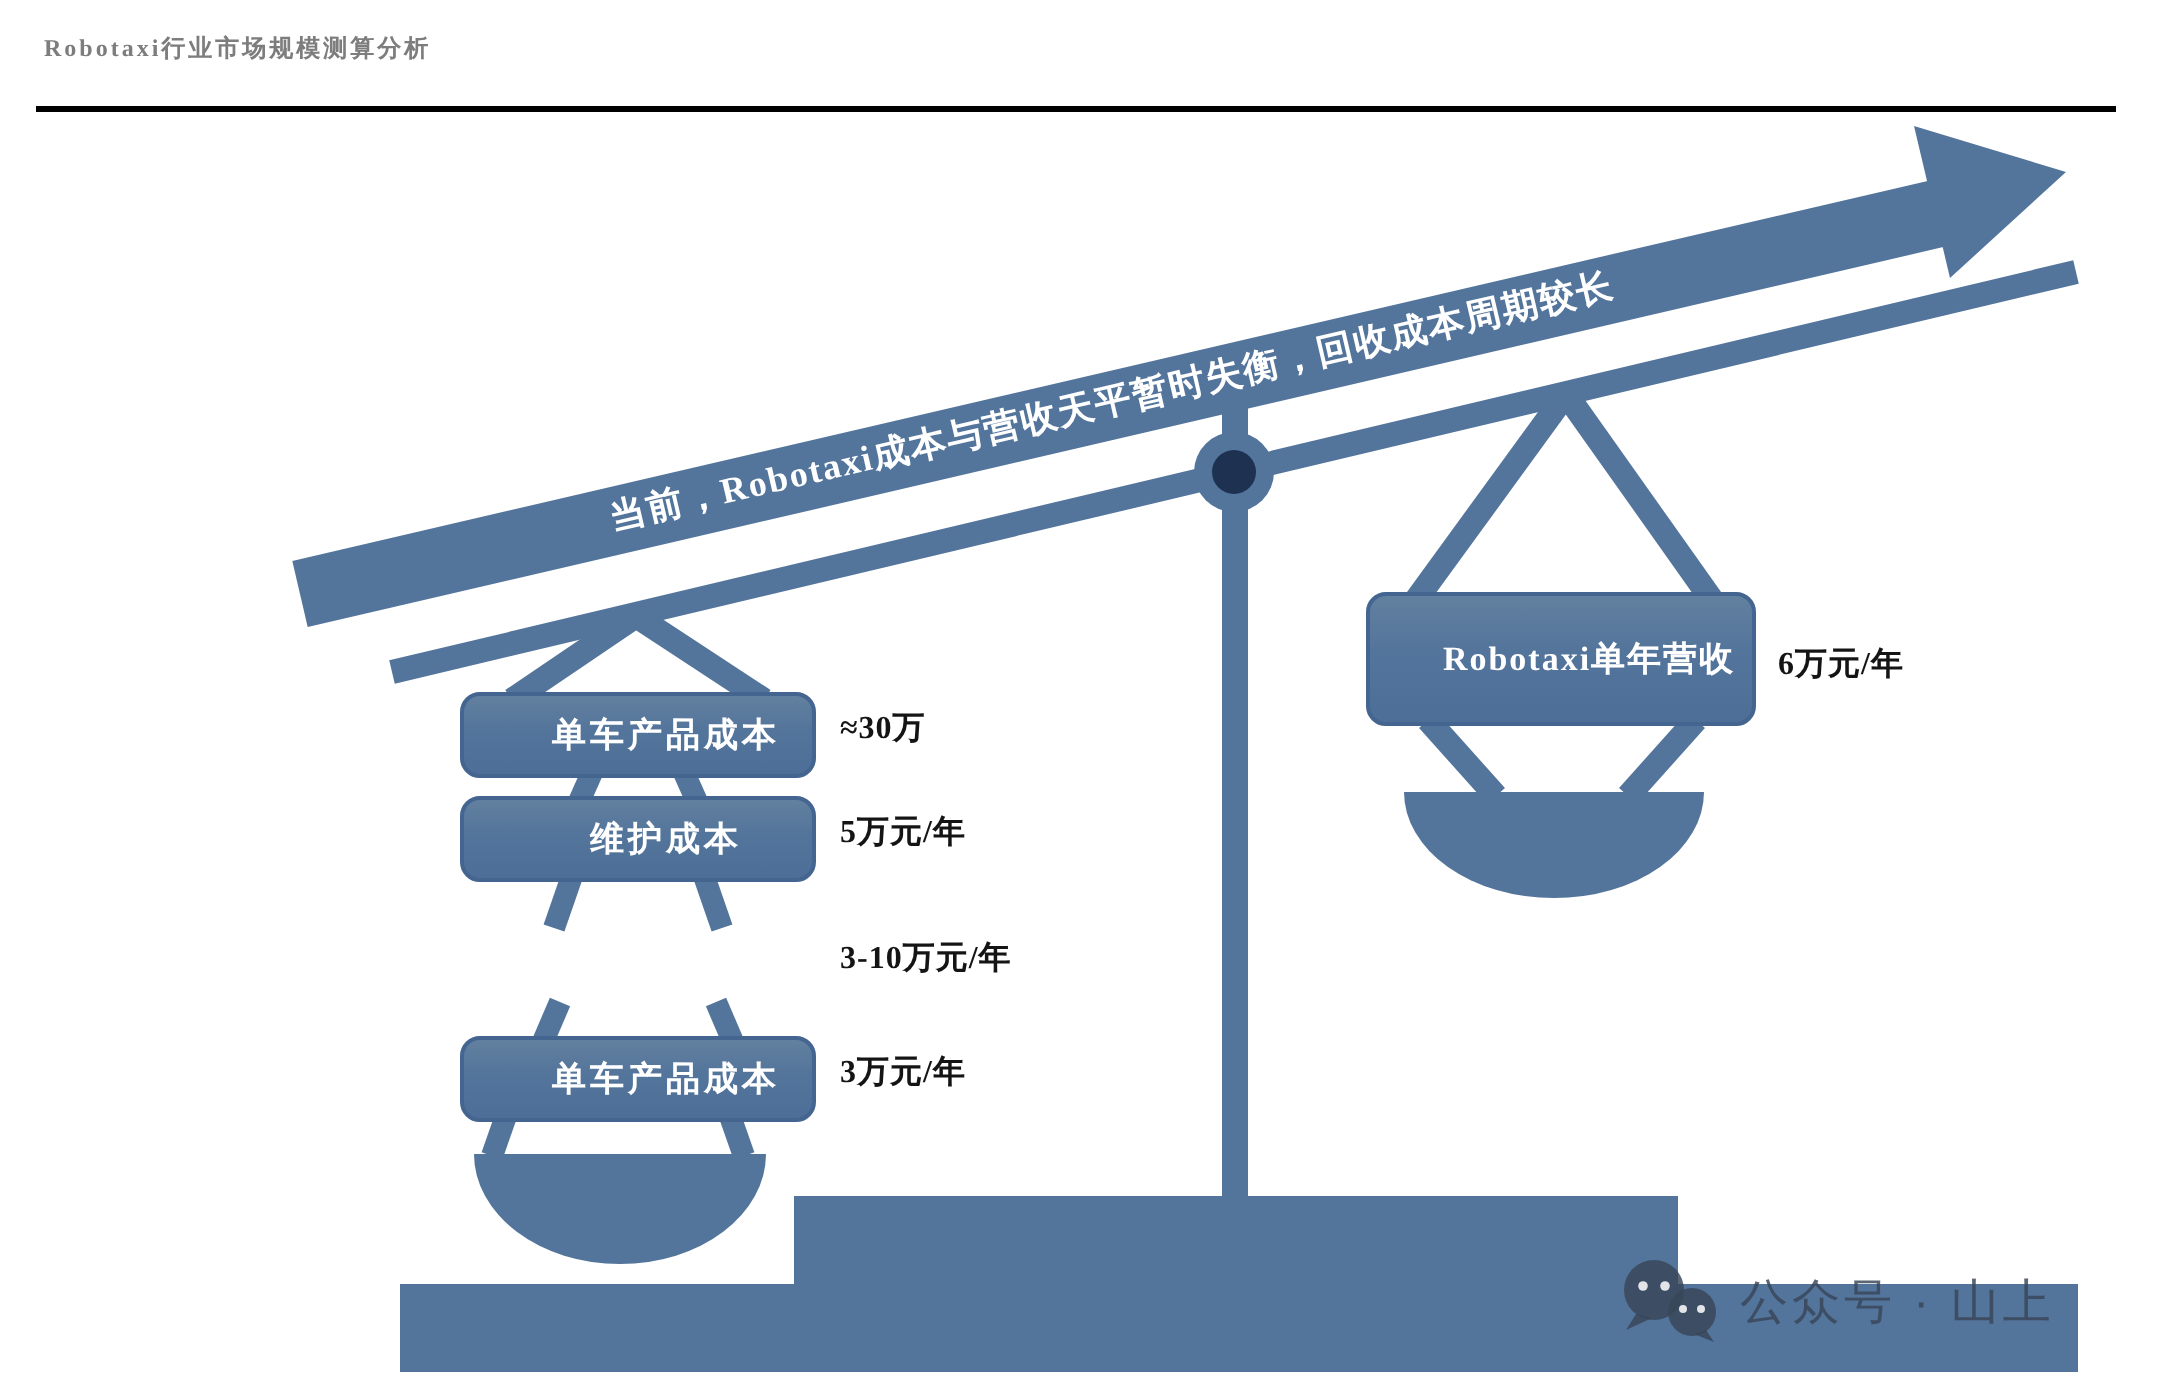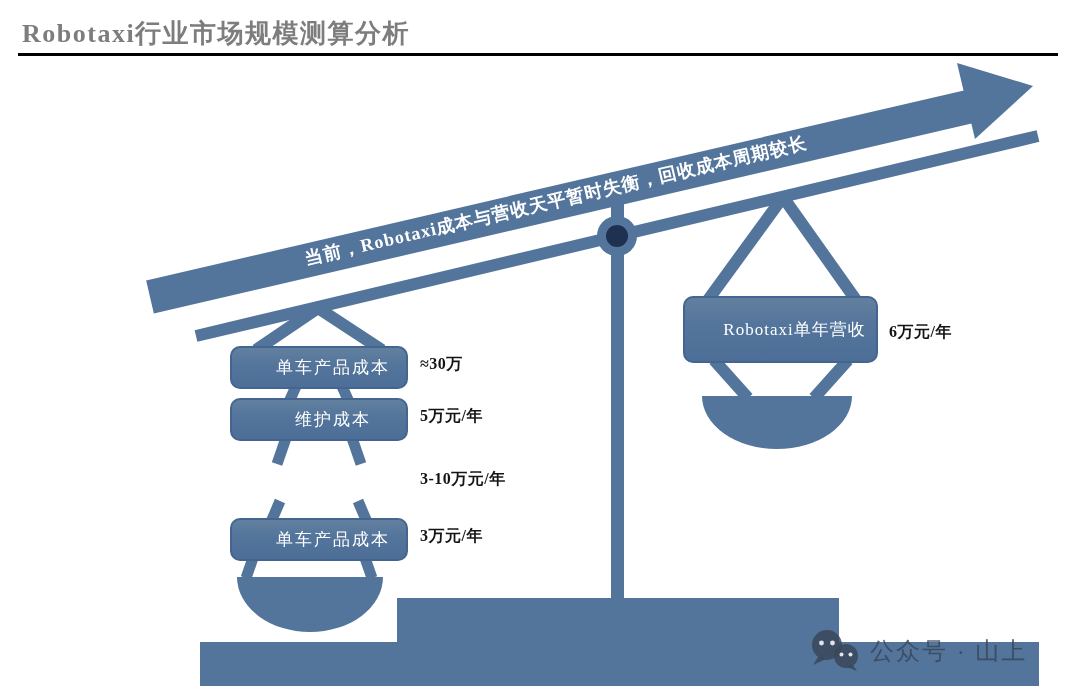--- a/index.html
+++ b/index.html
@@ -5,42 +5,42 @@
   html,body { margin:0; padding:0; background:#ffffff; }
   .stage {
     position:relative; width:1080px; height:699px; background:#ffffff;
     overflow:hidden;
     font-family:"Liberation Serif","DejaVu Serif",serif;
   }
   .abs { position:absolute; }
 
   
   .page-title {
-    left:22px; top:16px; font-size:26px; font-weight:600;
+    left:22px; top:16px; font-size:12px; font-weight:600;
     color:#7d7d7d; letter-spacing:1.5px; white-space:nowrap;
   }
   .title-rule { left:18px; top:53px; width:1040px; height:3px; background:#000; }
 
   
   .armature { left:0; top:0; width:1080px; height:699px; }
 
   
   .arrow-label {
     left:305px; top:247px; width:575px; height:24px; line-height:24px;
     transform:rotate(-13.1deg); transform-origin:0 50%;
     color:#ffffff; font-size:18px; font-weight:600; letter-spacing:1px;
     white-space:nowrap;
   }
 
   
   .box {
     background:linear-gradient(180deg,#62809f 0%,#53749b 45%,#4d6f97 100%);
     border:2px solid #44658f; border-radius:10px; box-sizing:border-box;
     color:#ffffff; display:flex; align-items:center; justify-content:center;
-    font-weight:400;
+    font-weight:700;
     padding-left:28px;
   }
   .cost-box  { left:230px; width:178px; height:43px; font-size:17px; letter-spacing:2px; }
   .rev-box   { left:683px; top:296px; width:195px; height:67px; font-size:17px; letter-spacing:1px; }
 
   .val {
     color:#141414; font-size:16px; font-weight:700; white-space:nowrap;
     letter-spacing:0.5px;
   }
   .cost-val { left:420px; }

